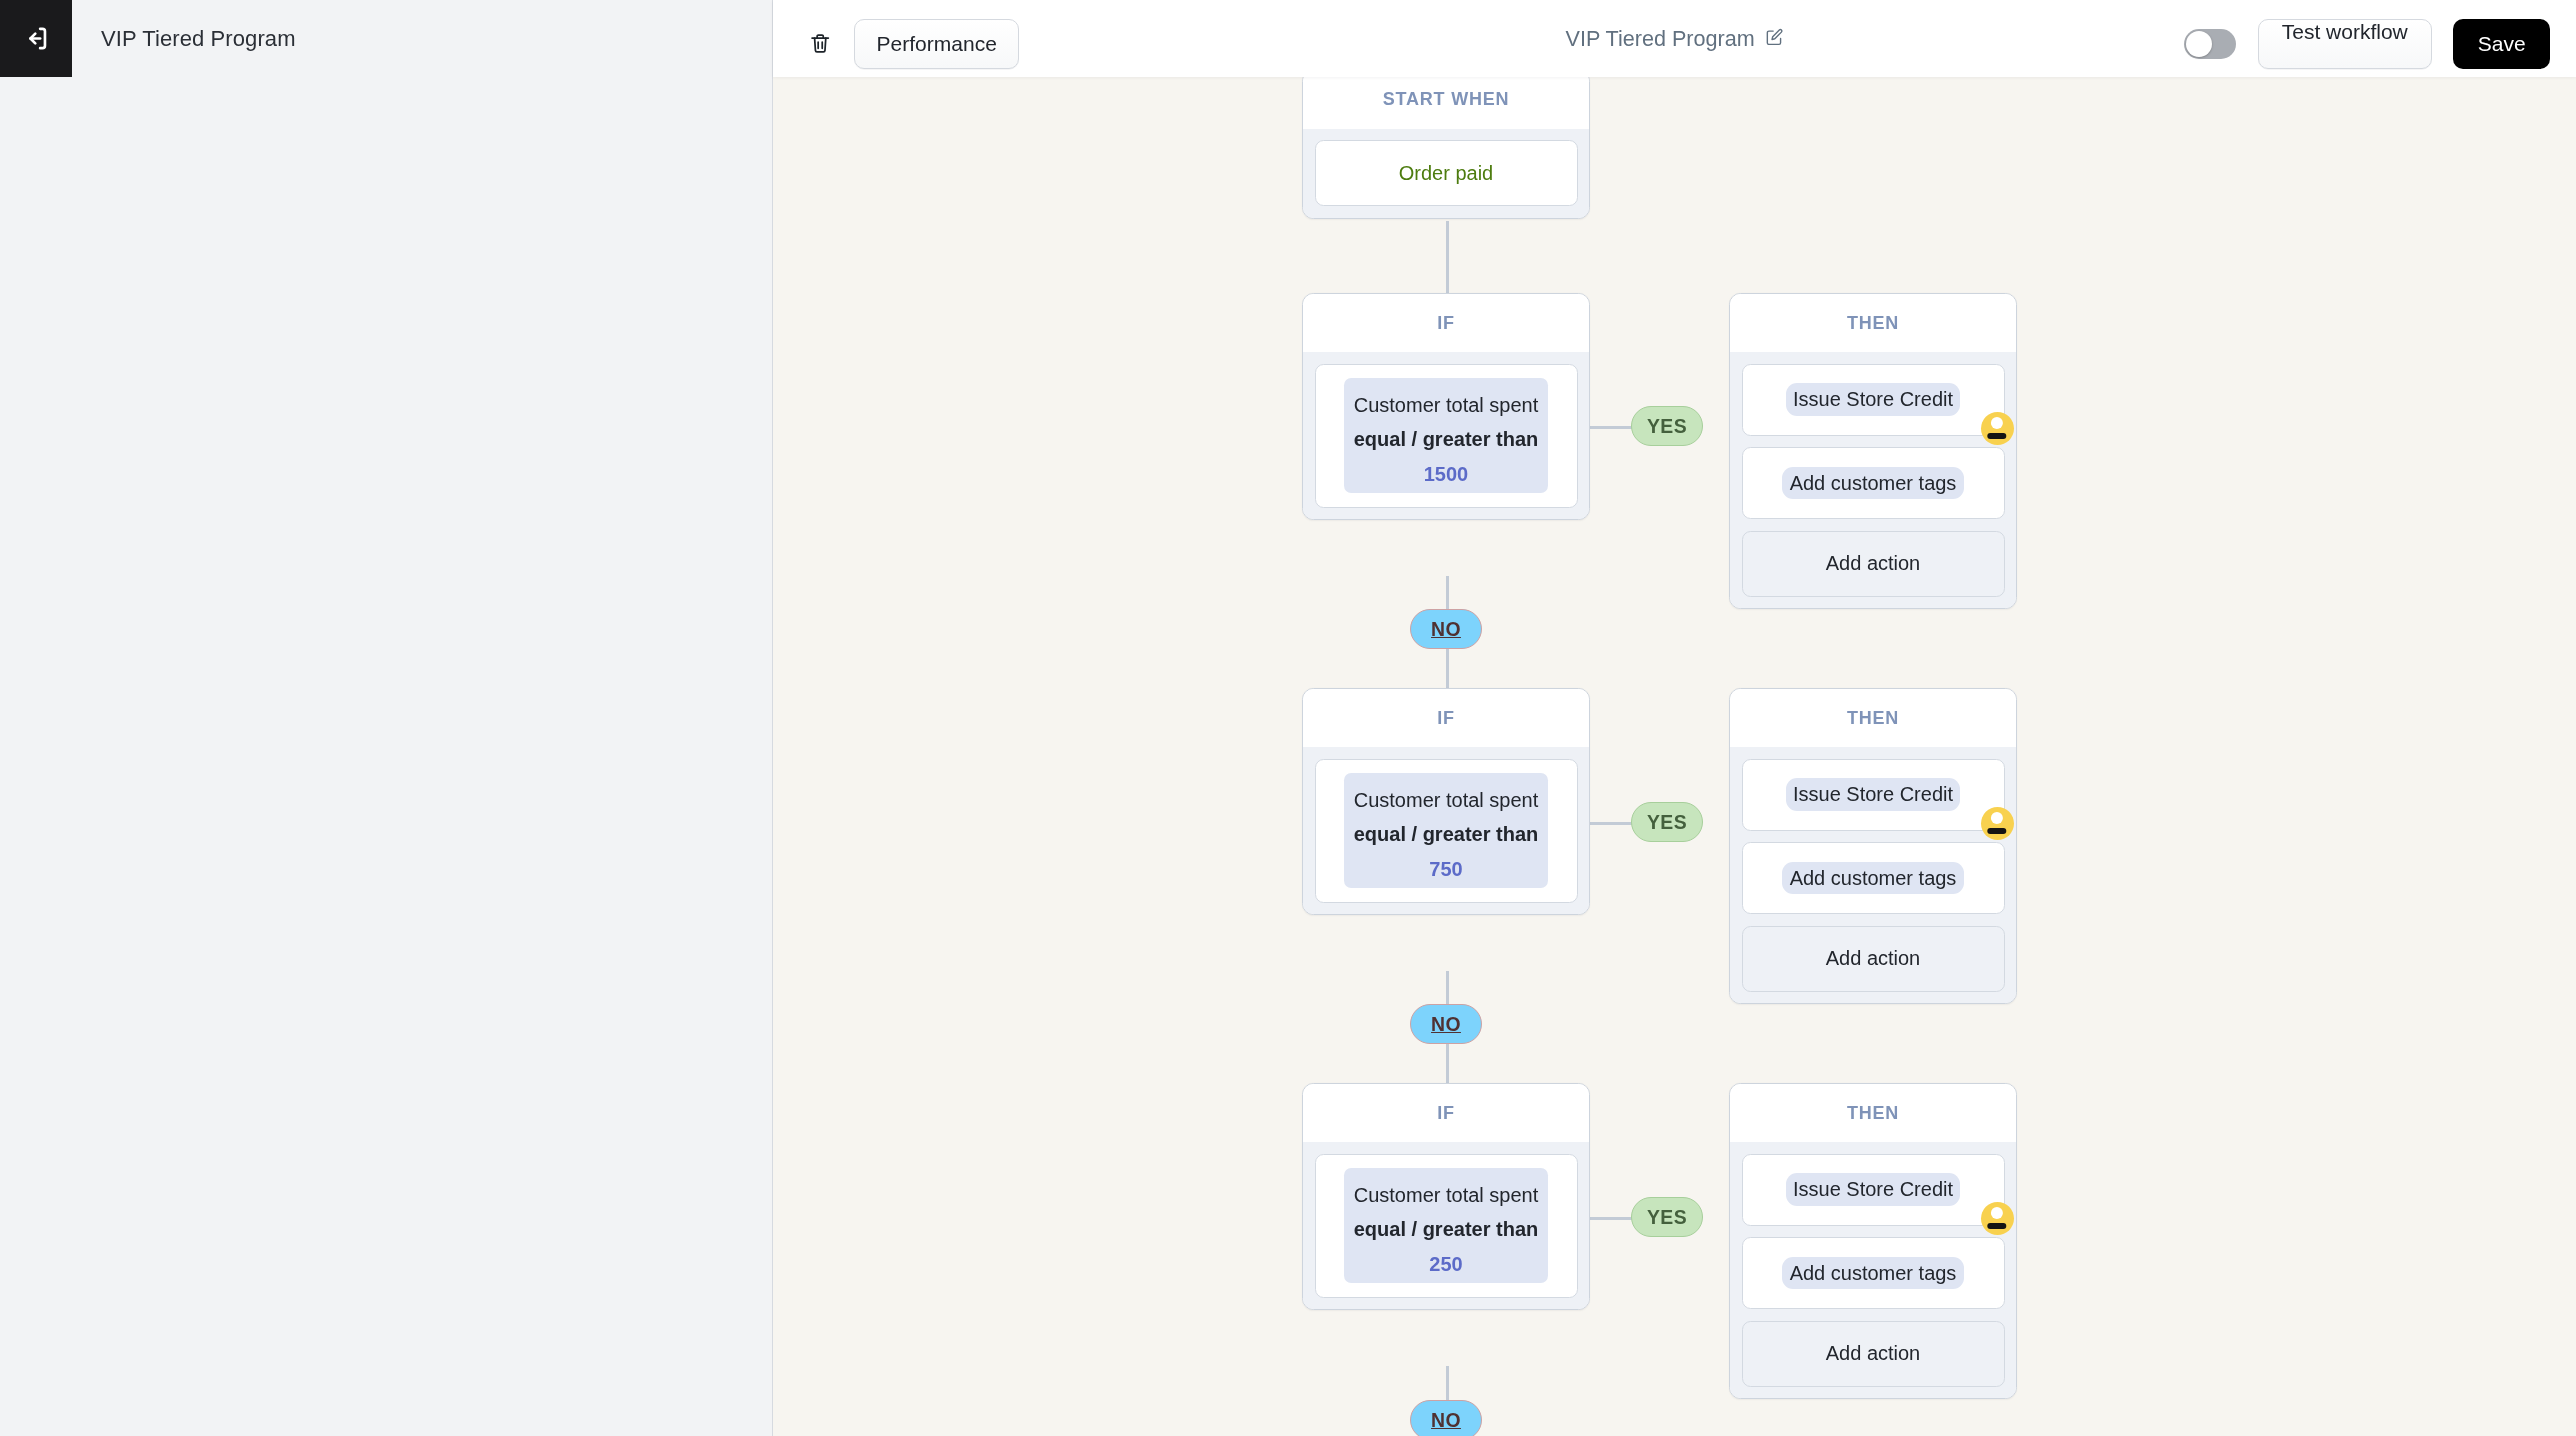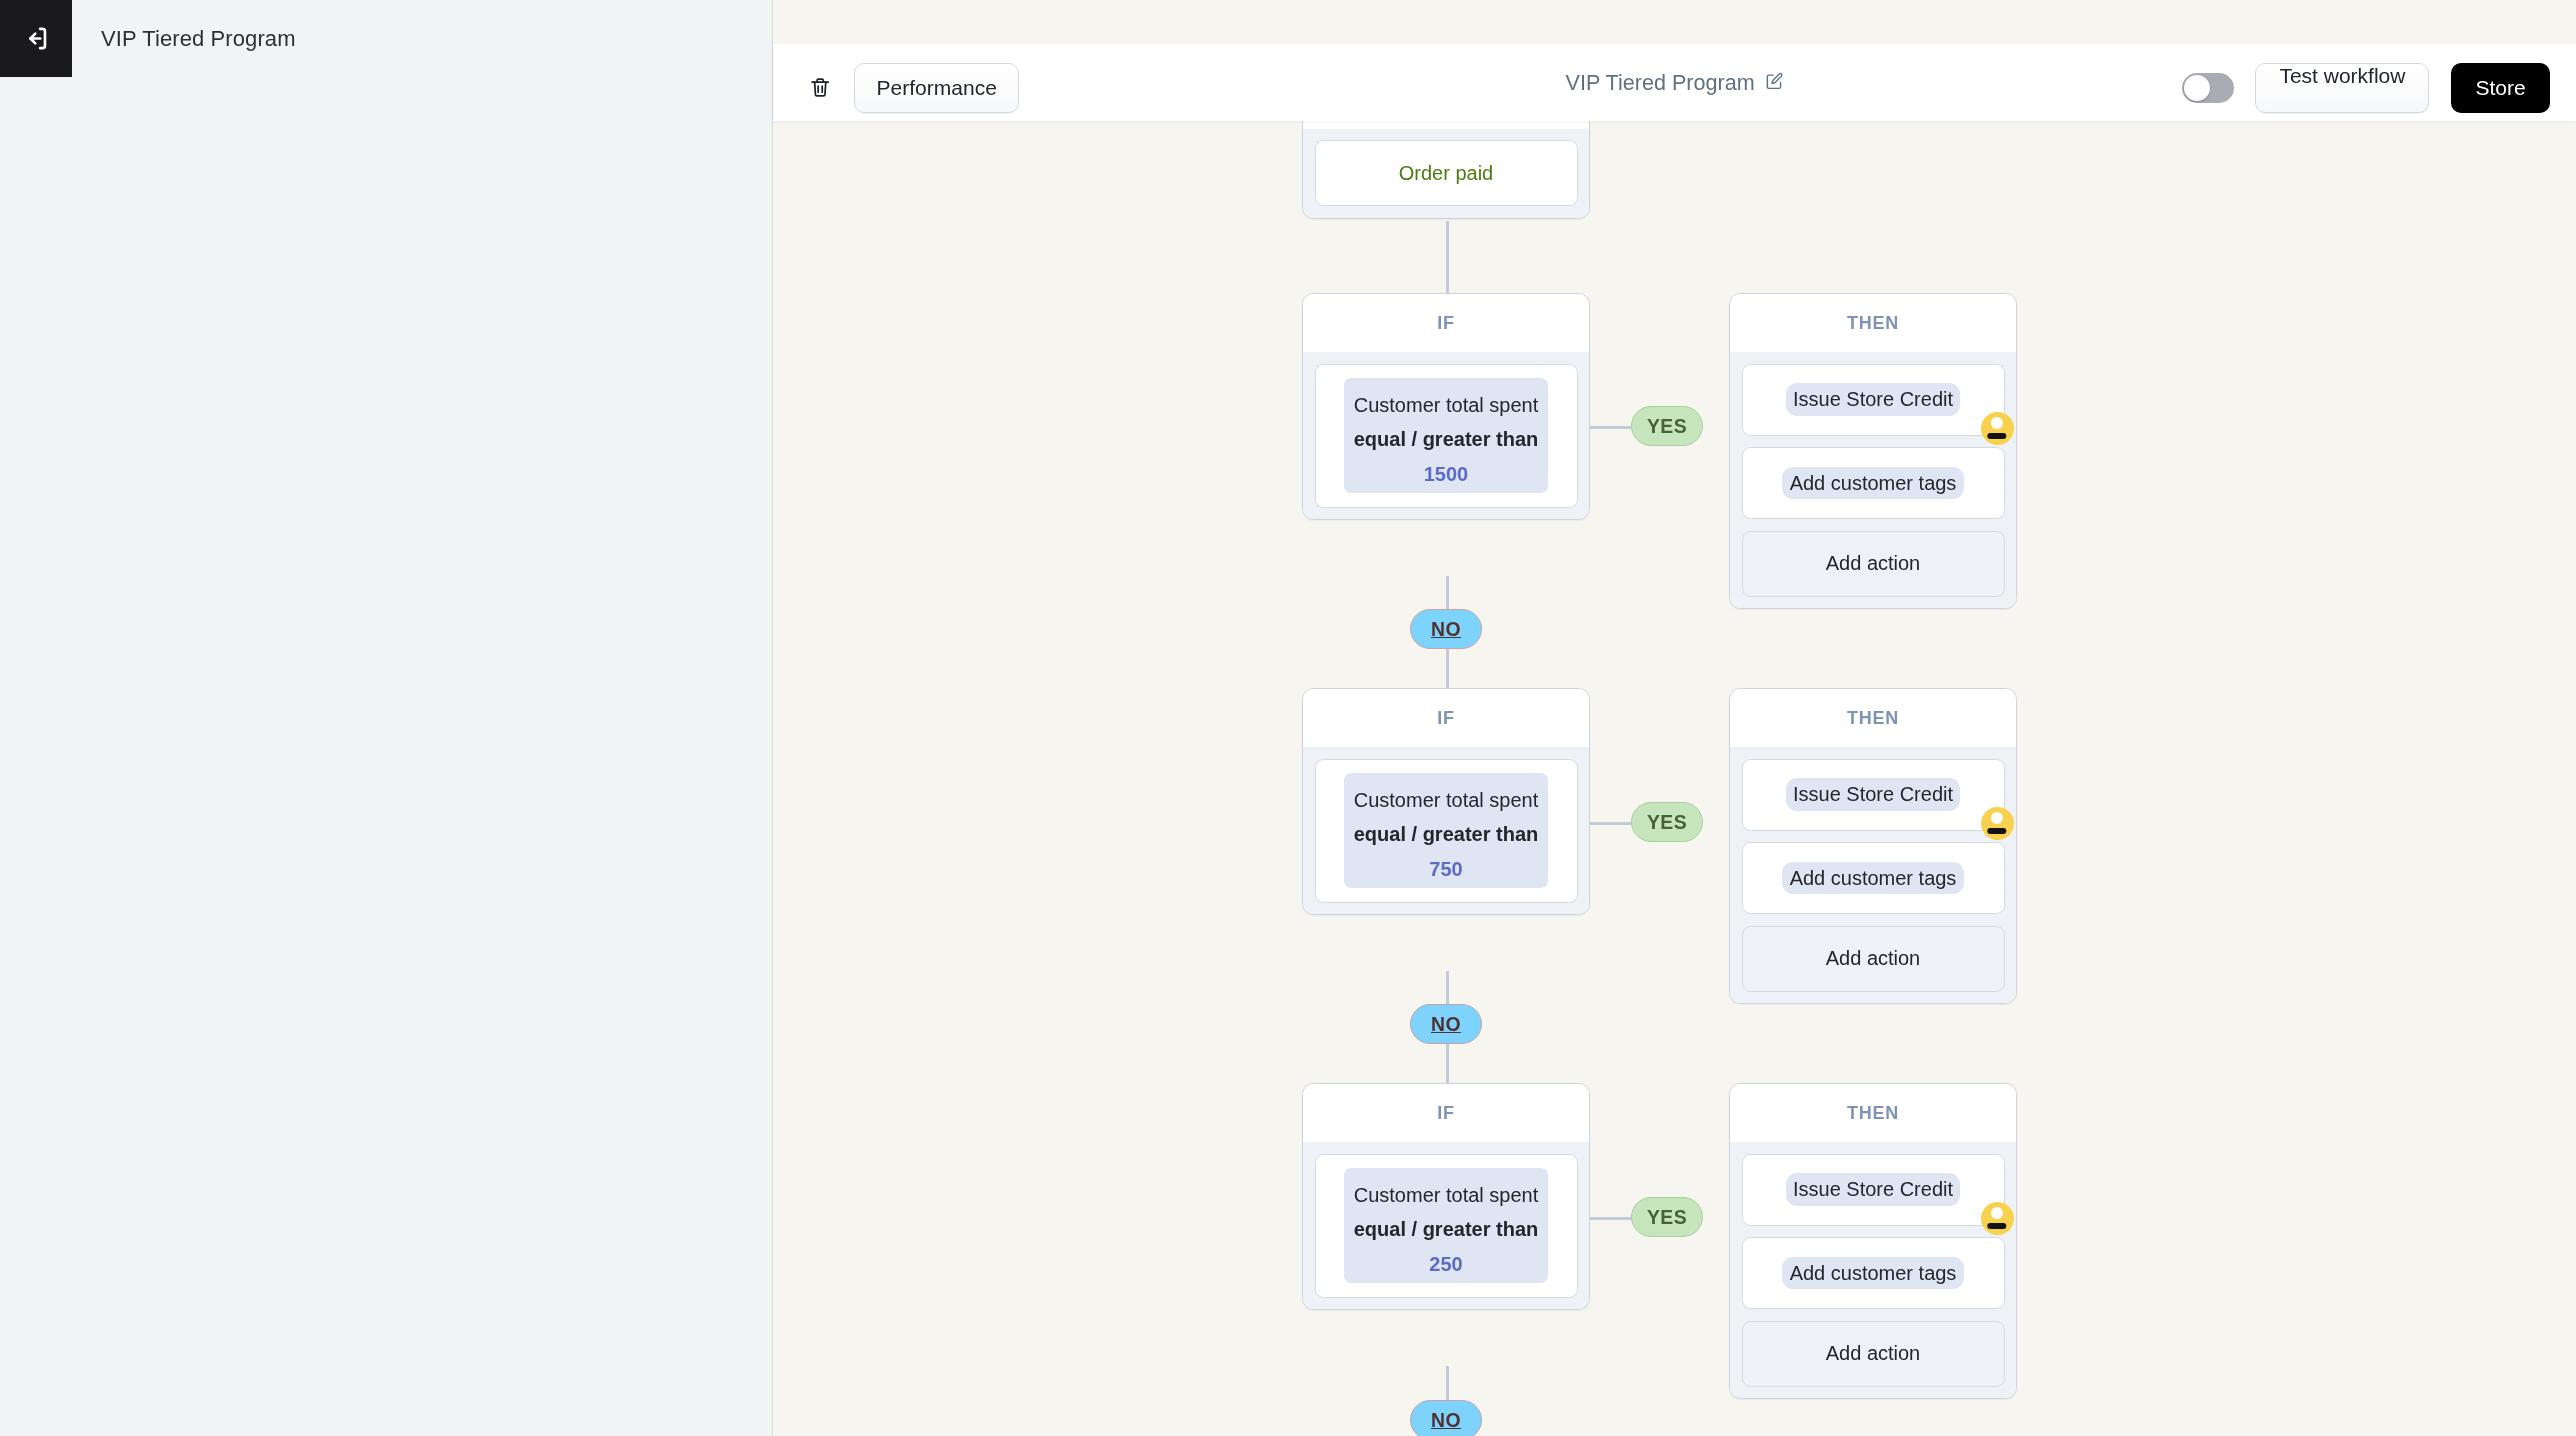--- a/index.html
+++ b/index.html
@@ -52,21 +52,20 @@
 
   .main-head {
     flex: 1 1 auto;
     height: 77px;
     background: #ffffff;
     display: flex;
     align-items: center;
     position: relative;
     padding: 11px 26px 0 30px;
     box-shadow: 0 1.4px 3.6px rgba(25,30,45,.07);
-    margin-top: 44px;
   }
 
   .trash-btn {
     width: 35px; height: 35px;
     display: flex; align-items: center; justify-content: center;
     margin-right: 16px;
   }
 
   .perf-btn {
     height: 50px;
@@ -362,21 +361,21 @@
     </div>
 
     <div class="head-right">
       <div class="toggle">
         <div class="knob"></div>
       </div>
       <div class="test-btn">
         <span>Test workflow</span>
       </div>
       <div class="save-btn">
-        <span>Store</span>
+        <span>Save</span>
       </div>
     </div>
 
   </div>
 </div>
 
 <div class="left-panel"></div>
 
 <div class="canvas">
 

